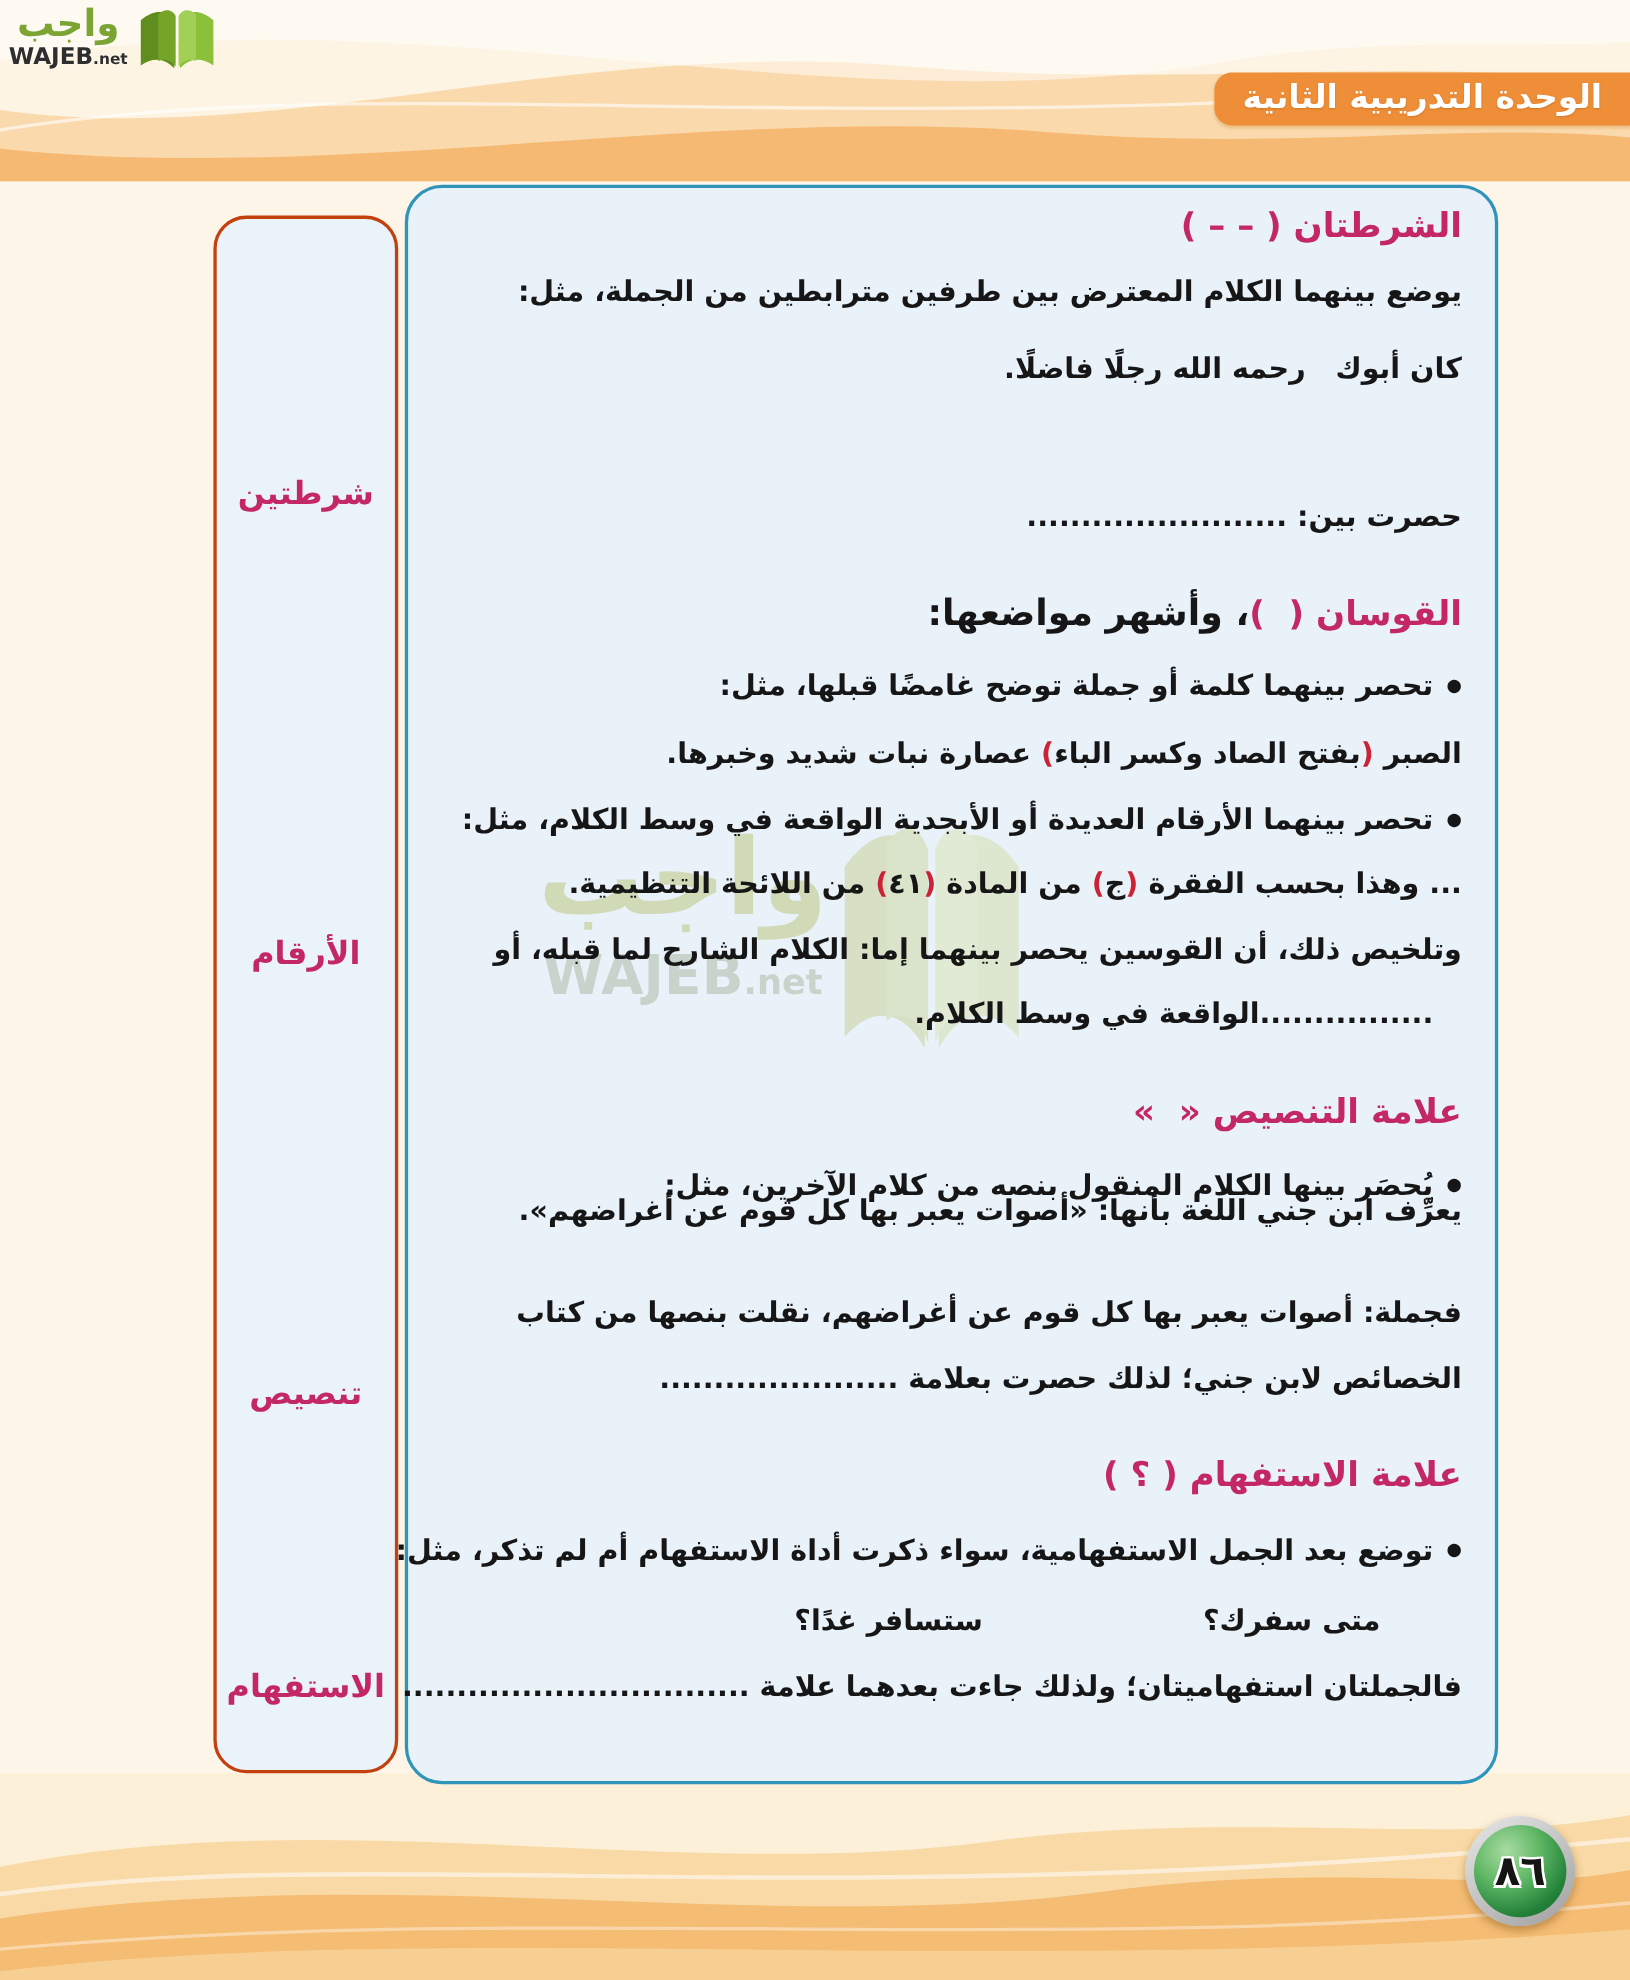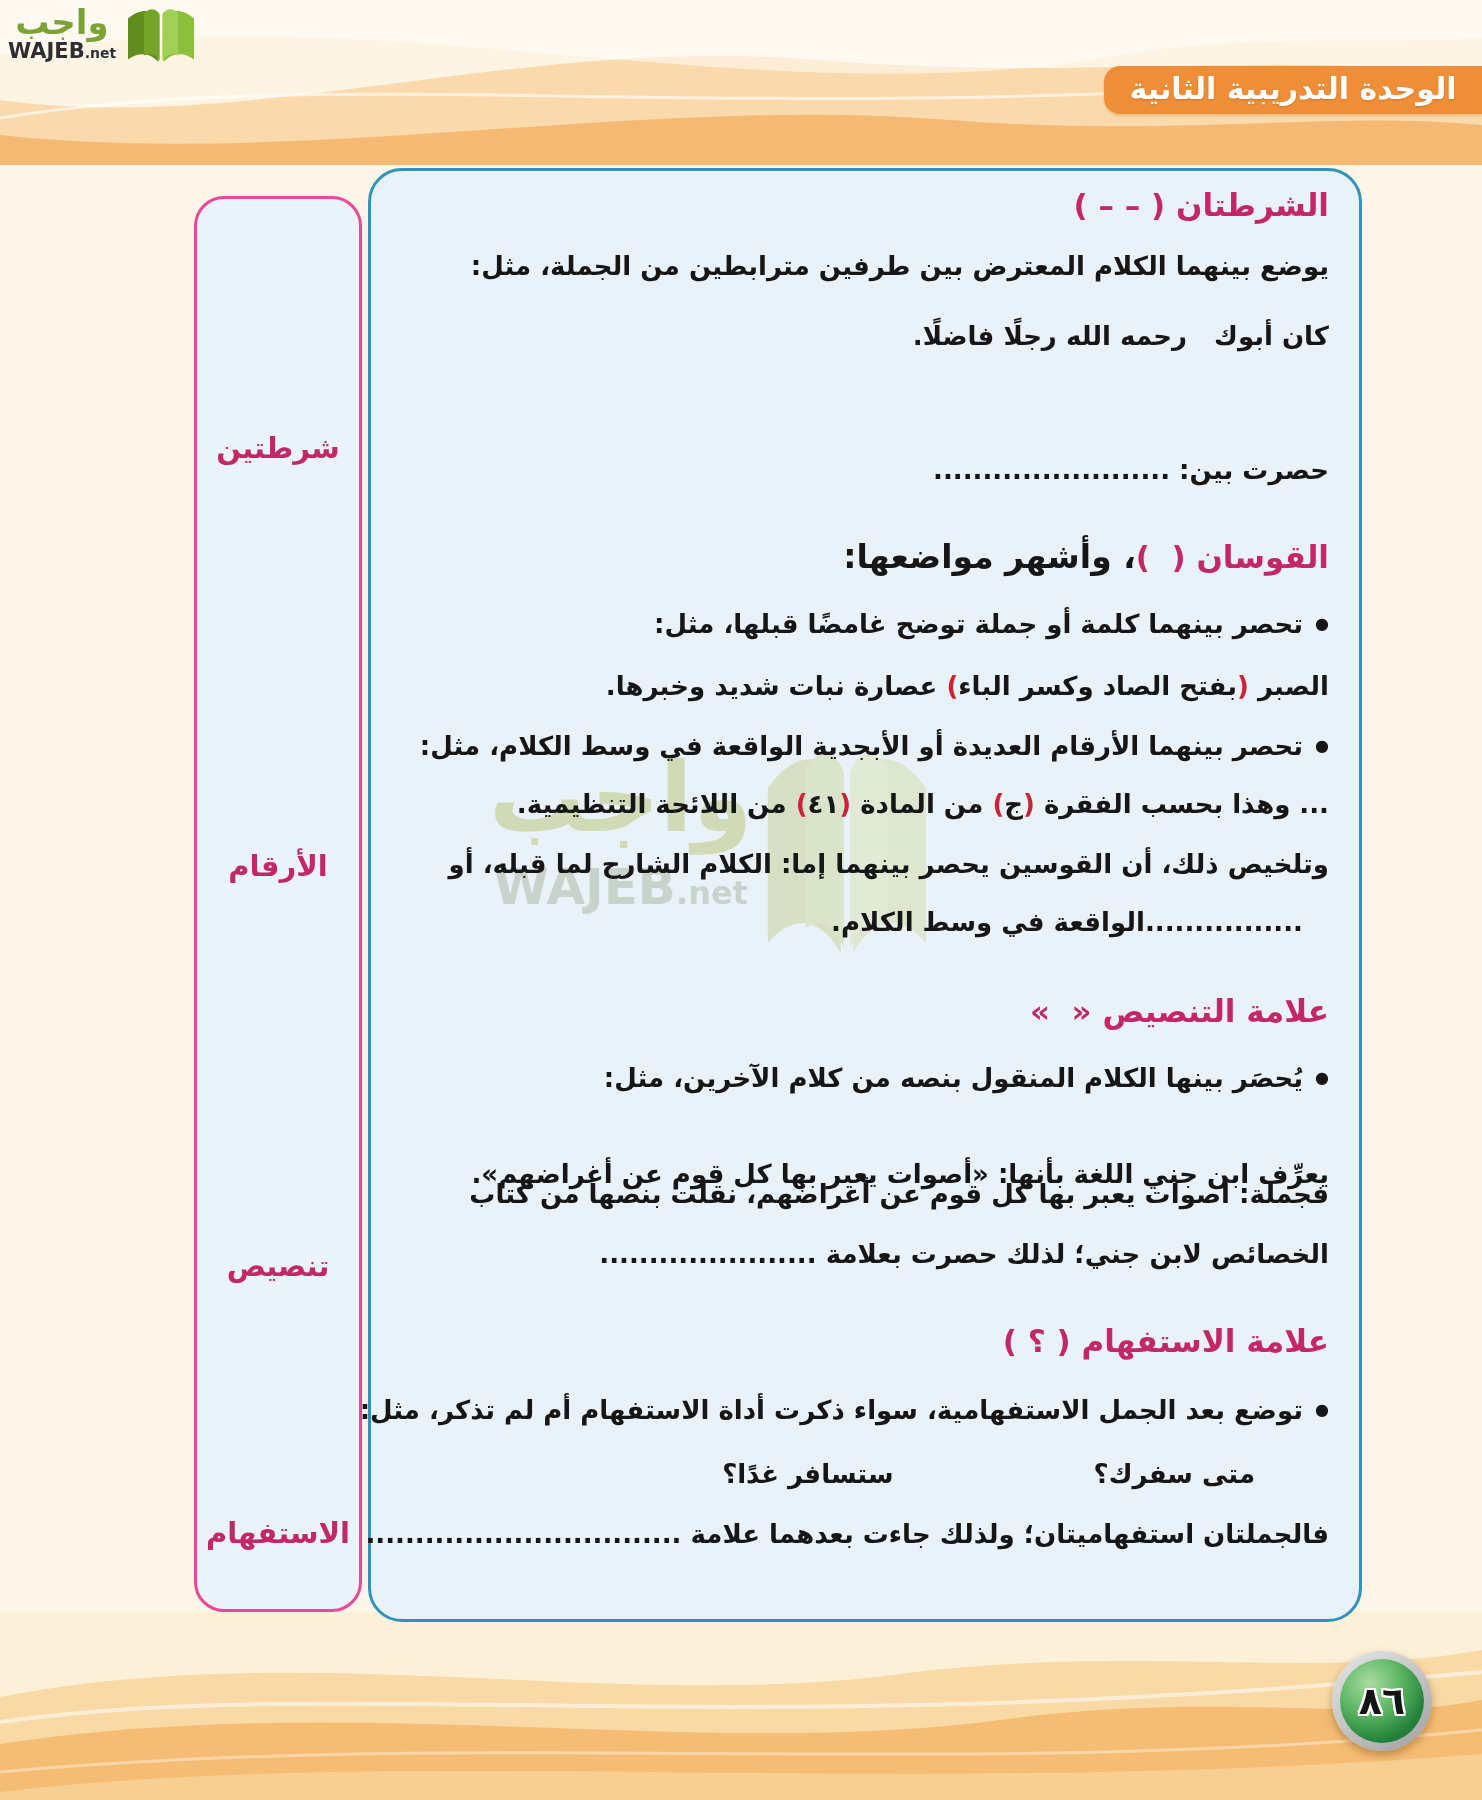--- a/index.html
+++ b/index.html
@@ -35,21 +35,21 @@
     text-shadow:0 0 2px #ffffff,0 0 2px #ffffff;
   }
   .logo-en{color:#2e2e2e;font-size:21px;font-weight:bold;letter-spacing:0;line-height:1;
     text-shadow:0 0 2px #ffffff;}
   .logo-en .tld{font-size:14px;}
   .logo-book{width:86px;height:66px;margin-left:2px;}
 
   
   .side-box{
     position:absolute;left:194px;top:196px;width:168px;height:1416px;
-    background:#eaf2fa;border:3px solid #ec4899;border-radius:30px;
+    background:#eaf2fa;border:3px solid #c2410c;border-radius:30px;
     box-sizing:border-box;
   }
   .side-label{
     position:absolute;left:0;width:100%;text-align:center;
     color:#c32766;font-size:29px;font-weight:bold;direction:rtl;white-space:nowrap;
   }
   .main-box{
     position:absolute;left:368px;top:168px;width:994px;height:1454px;
     background:#e9f1f9;border:3px solid #2f94ba;border-radius:34px;
     box-sizing:border-box;
@@ -181,21 +181,21 @@
     </div>
     <div class="line" style="top:678px;">وتلخيص ذلك، أن القوسين يحصر بينهما إما: الكلام الشارح لما قبله، أو</div>
     <div class="line" style="top:736px;right:56px;">
       <span class="dots">................</span><span>الواقعة في وسط الكلام.</span>
     </div>
 
     <div class="line title" style="top:822px;">علامة التنصيص «&nbsp;&nbsp;»</div>
     <div class="line" style="top:892px;">
       <span class="bullet">●</span><span>يُحصَر بينها الكلام المنقول بنصه من كلام الآخرين، مثل:</span>
     </div>
-    <div class="line" style="top:988px;">يعرِّف ابن جني اللغة بأنها: «أصوات يعبر بها كل قوم عن أغراضهم».</div>
+    <div class="line" style="top:915px;">يعرِّف ابن جني اللغة بأنها: «أصوات يعبر بها كل قوم عن أغراضهم».</div>
     <div class="line" style="top:1008px;">فجملة: أصوات يعبر بها كل قوم عن أغراضهم، نقلت بنصها من كتاب</div>
     <div class="line" style="top:1068px;">
       <span>الخصائص لابن جني؛ لذلك حصرت بعلامة </span><span class="dots">......................</span>
     </div>
 
     <div class="line title" style="top:1152px;">علامة الاستفهام ( ؟ )</div>
     <div class="line" style="top:1224px;">
       <span class="bullet">●</span><span>توضع بعد الجمل الاستفهامية، سواء ذكرت أداة الاستفهام أم لم تذكر، مثل:</span>
     </div>
     <div class="line" style="top:1288px;right:104px;">

